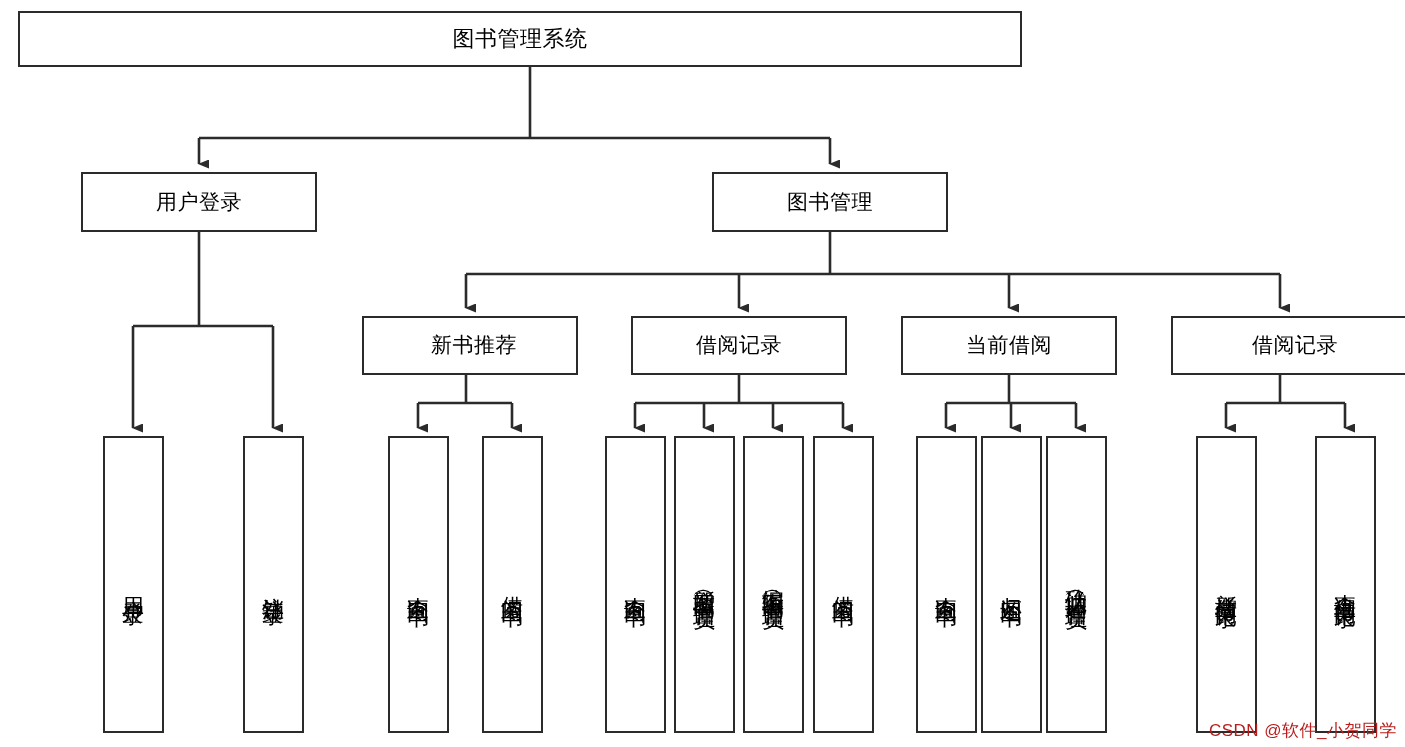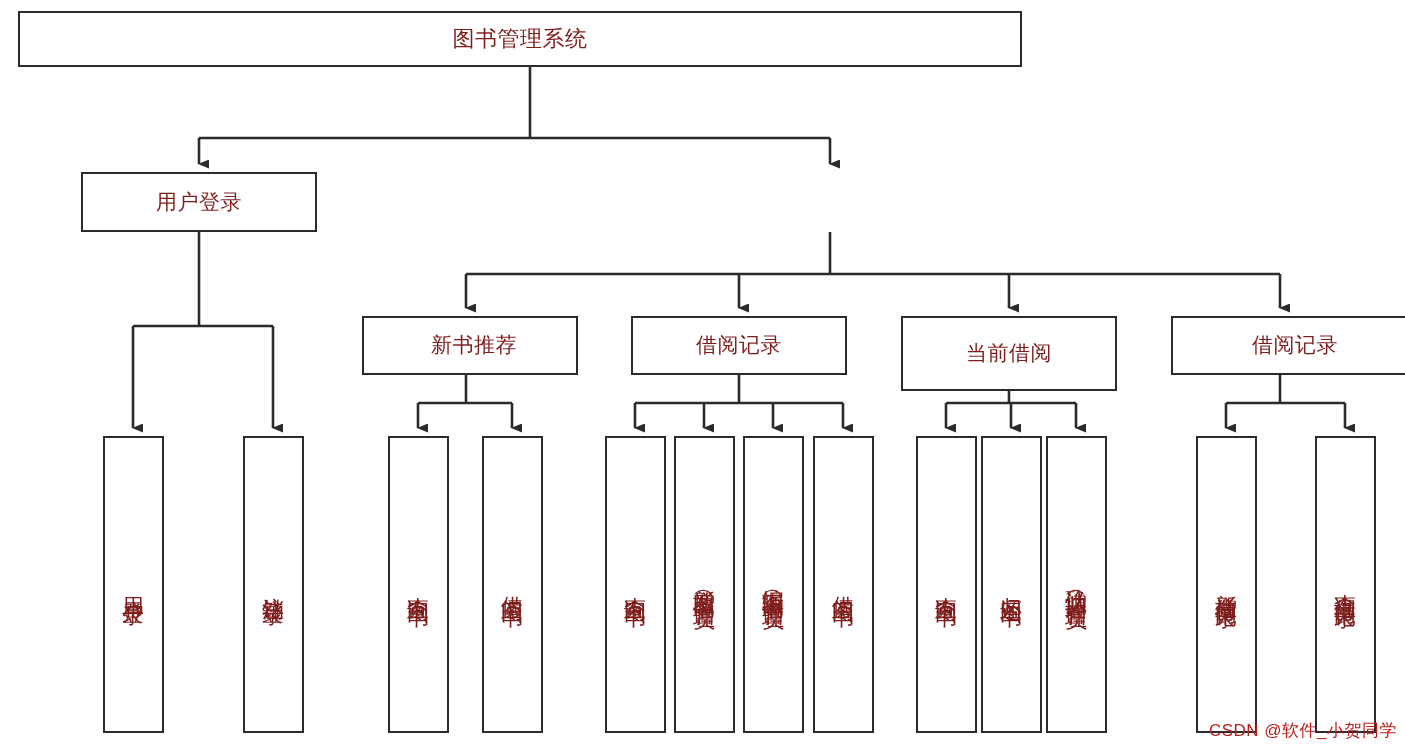--- a/index.html
+++ b/index.html
@@ -28,21 +28,21 @@
     border:2px solid #2b2b2b;
     display:flex;
     align-items:center;
     justify-content:center;
     text-align:center;
   }
   .node .label{
     display:block;
     line-height:1.18;
     letter-spacing:0.5px;
-    color:#7f1d1d;
+    color:#000000;
   }
   .h-node .label{
     font-size:21px;
   }
   .root .label{ font-size:22px; }
   .v-node .label{
     writing-mode:vertical-rl;
     text-orientation:upright;
     font-size:22px;
     letter-spacing:3px;
@@ -114,28 +114,31 @@
     </g>
   </svg>
 
   <div class="node h-node root" style="left:18px; top:11px; width:1004px; height:56px;">
     <span class="label">图书管理系统</span>
   </div>
 
   <div class="node h-node" style="left:81px; top:172px; width:236px; height:60px;">
     <span class="label">用户登录</span>
   </div>
+  <div class="node h-node" style="left:712px; top:172px; width:236px; height:60px;">
+    <span class="label">图书管理</span>
+  </div>
 
   <div class="node h-node" style="left:362px; top:316px; width:216px; height:59px;padding-left:8px;">
     <span class="label">新书推荐</span>
   </div>
   <div class="node h-node" style="left:631px; top:316px; width:216px; height:59px;">
     <span class="label">借阅记录</span>
   </div>
-  <div class="node h-node" style="left:901px; top:316px; width:216px; height:75px;">
+  <div class="node h-node" style="left:901px; top:316px; width:216px; height:59px;">
     <span class="label">当前借阅</span>
   </div>
   <div class="node h-node" style="left:1171px; top:316px; width:248px; height:59px;">
     <span class="label">借阅记录</span>
   </div>
 
   <div class="node v-node" style="left:103px; top:436px; width:61px; height:297px;">
     <span class="label">用户登录</span>
   </div>
   <div class="node v-node" style="left:243px; top:436px; width:61px; height:297px;">

